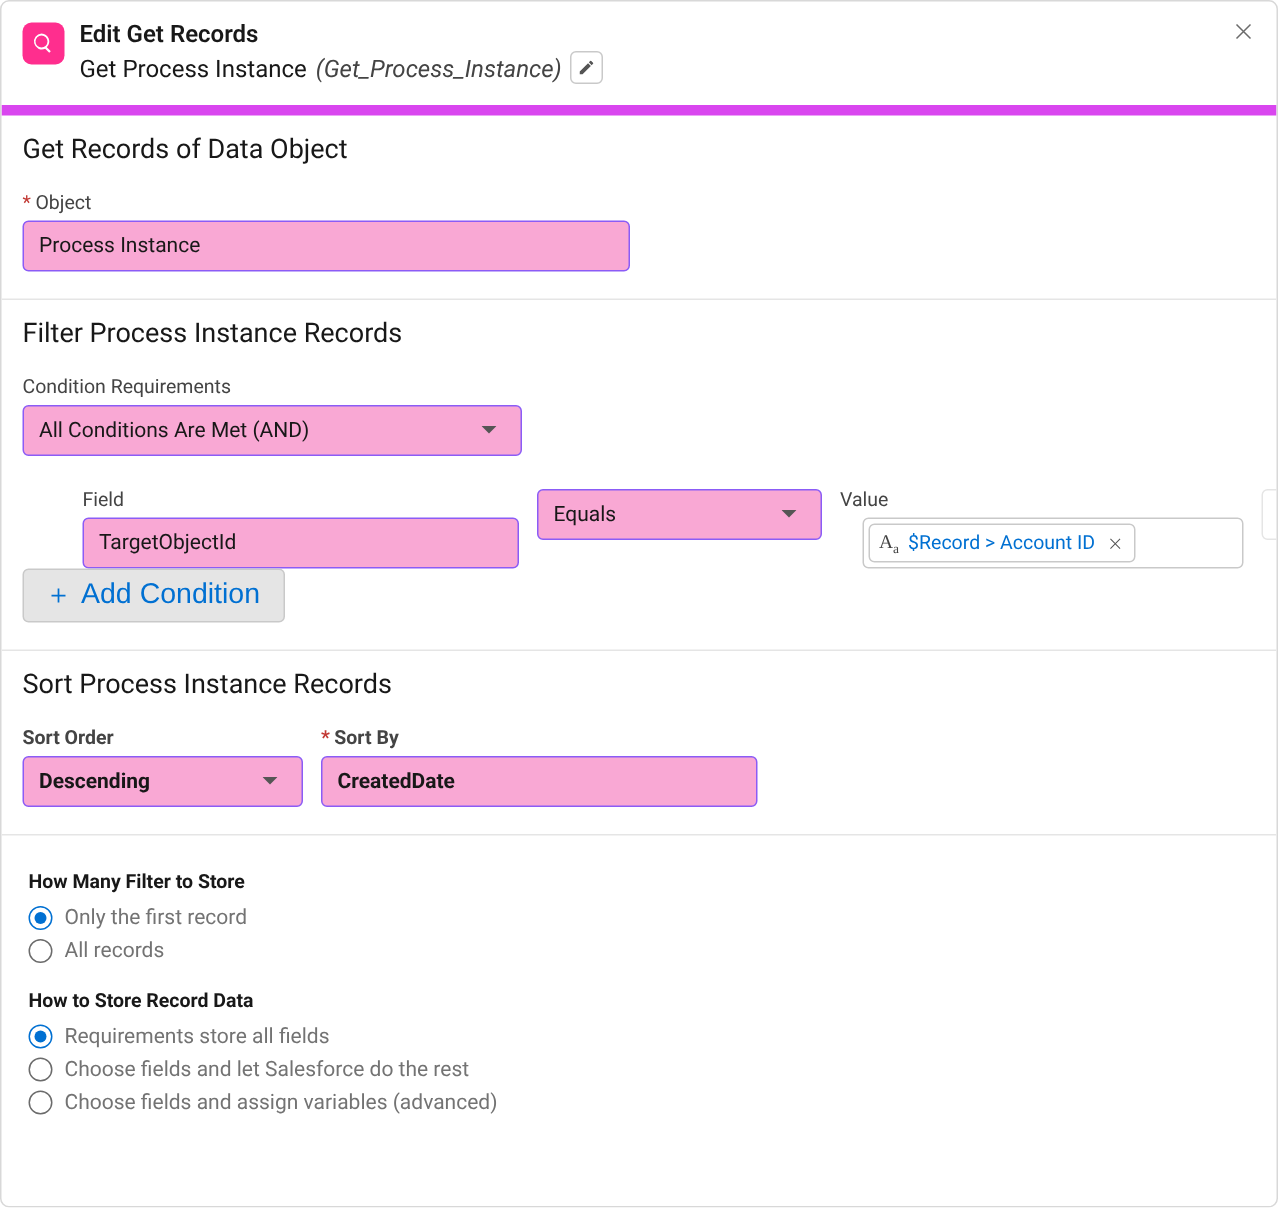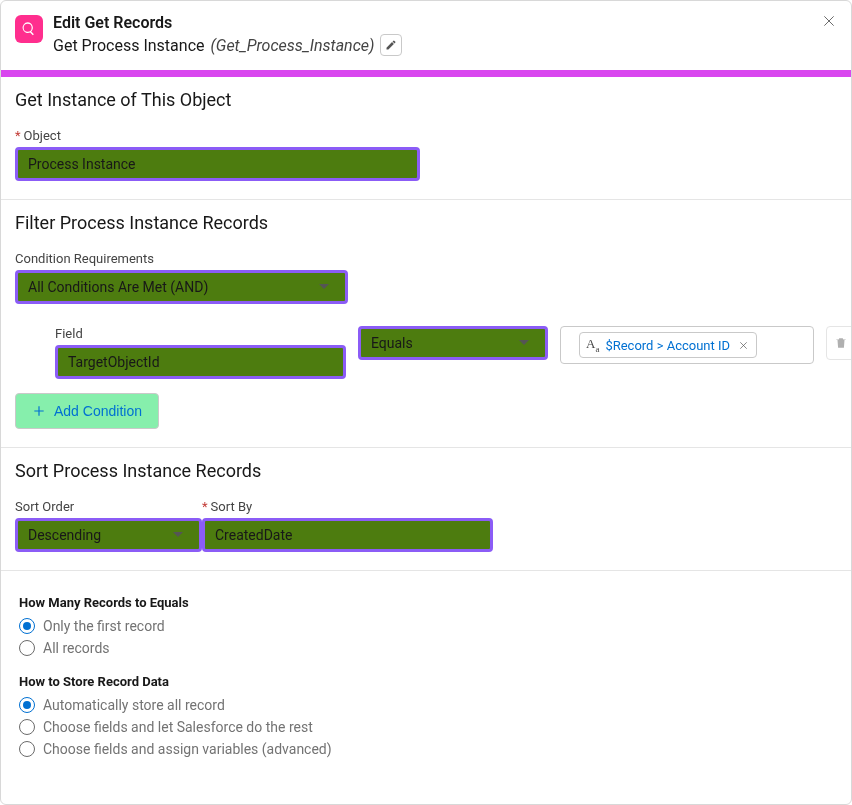--- a/index.html
+++ b/index.html
@@ -95,25 +95,25 @@
       margin-bottom: 4px;
       display: block;
     }
     .required::before {
       content: "*";
       color: #c23934;
       margin-right: 3px;
     }
     .text-input, .select-input {
       height: 34px;
-      border: 3px solid #8b5cf6;
+      border: 1px solid #8b5cf6;
       border-radius: 4px;
       padding: 0 10px;
       font-size: 14px;
-      background: #4d7c0f;
+      background: #f9a8d4;
       color: #181818;
       display: flex;
       align-items: center;
     }
     .select-input {
       justify-content: space-between;
       cursor: pointer;
     }
     .select-input .arrow {
       width: 22px;
@@ -136,24 +136,25 @@
       gap: 12px;
       margin-left: 40px;
       margin-top: 8px;
       align-items: flex-start;
     }
     .filter-col { display: flex; flex-direction: column; }
     .value-pill-container {
       height: 34px;
       border: 1px solid #c9c9c9;
       border-radius: 4px;
-      padding: 18px;
+      padding: 3px;
       display: flex;
       align-items: center;
       width: 254px;
+      margin-left: 15px;
     }
     .value-pill {
       height: 26px;
       border: 1px solid #c9c9c9;
       border-radius: 4px;
       padding: 0 6px;
       display: flex;
       align-items: center;
       gap: 6px;
       font-size: 13px;
@@ -180,37 +181,36 @@
       border-radius: 4px;
       display: flex;
       align-items: center;
       justify-content: center;
       margin-left: auto;
       cursor: pointer;
     }
     .trash-btn svg { width: 14px; height: 14px; fill: #b0b0b0; }
 
     .add-condition-btn {
-      margin-top: 14px;
       height: 36px;
       border: 1px solid #c9c9c9;
       border-radius: 4px;
-      background: #86efac;
+      background: #e5e5e5;
       color: #0070d2;
-      font-size: 14px;
+      font-size: 19px;
       padding: 0 16px;
       display: inline-flex;
       align-items: center;
       gap: 8px;
       cursor: pointer;
     }
     .add-condition-btn svg { width: 14px; height: 14px; fill: #0070d2; }
 
     
-    .sort-row { display: flex; gap: 0; }
+    .sort-row { display: flex; gap: 12px; font-weight: bold; }
     .sort-col { display: flex; flex-direction: column; }
 
     
     .bottom-section {
       padding: 24px 18px 18px 18px;
     }
     .sub-heading {
       font-size: 13px;
       font-weight: 700;
       margin-bottom: 8px;
@@ -268,21 +268,21 @@
       </div>
     </div>
     <div class="close-btn">
       <svg viewBox="0 0 24 24">
           <path d="M5 5l14 14M19 5L5 19"></path>
         </svg>
     </div>
   </div>
 
   <div class="section">
-    <div class="section-title">Get Instance of This Object</div>
+    <div class="section-title">Get Records of Data Object</div>
     <label class="field-label required">Object</label>
     <div class="text-input w-405">
       <span>Process Instance</span>
     </div>
   </div>
 
   <div class="section">
     <div class="section-title">Filter Process Instance Records</div>
 
     <label class="field-label">Condition Requirements</label>
@@ -306,20 +306,21 @@
         <div class="select-input w-190">
           <span>Equals</span>
           <span class="arrow">
               <svg viewBox="0 0 10 10">
                 <path d="M0 2l5 5 5-5z"></path>
               </svg>
             </span>
         </div>
       </div>
       <div class="filter-col">
+        <label class="field-label">Value</label>
         <div class="value-pill-container">
           <div class="value-pill">
             <span class="formula-icon">A<sub style="font-size:9px;">a</sub></span>
             <span class="pill-text">$Record &gt; Account ID</span>
             <span class="remove">
               <svg viewBox="0 0 24 24">
                   <path d="M5 5l14 14M19 5L5 19"></path>
                 </svg>
             </span>
           </div>
@@ -359,37 +360,37 @@
       <div class="sort-col">
         <label class="field-label required">Sort By</label>
         <div class="text-input w-262">
           <span>CreatedDate</span>
         </div>
       </div>
     </div>
   </div>
 
   <div class="bottom-section">
-    <div class="sub-heading">How Many Records to Equals</div>
+    <div class="sub-heading">How Many Filter to Store</div>
     <div class="radio-group">
       <div class="radio-row">
         <span class="radio selected"></span>
         <span>Only the first record</span>
       </div>
       <div class="radio-row">
         <span class="radio"></span>
         <span>All records</span>
       </div>
     </div>
 
     <div class="sub-heading">How to Store Record Data</div>
     <div class="radio-group">
       <div class="radio-row">
         <span class="radio selected"></span>
-        <span>Automatically store all record</span>
+        <span>Requirements store all fields</span>
       </div>
       <div class="radio-row">
         <span class="radio"></span>
         <span>Choose fields and let Salesforce do the rest</span>
       </div>
       <div class="radio-row">
         <span class="radio"></span>
         <span>Choose fields and assign variables (advanced)</span>
       </div>
     </div>

